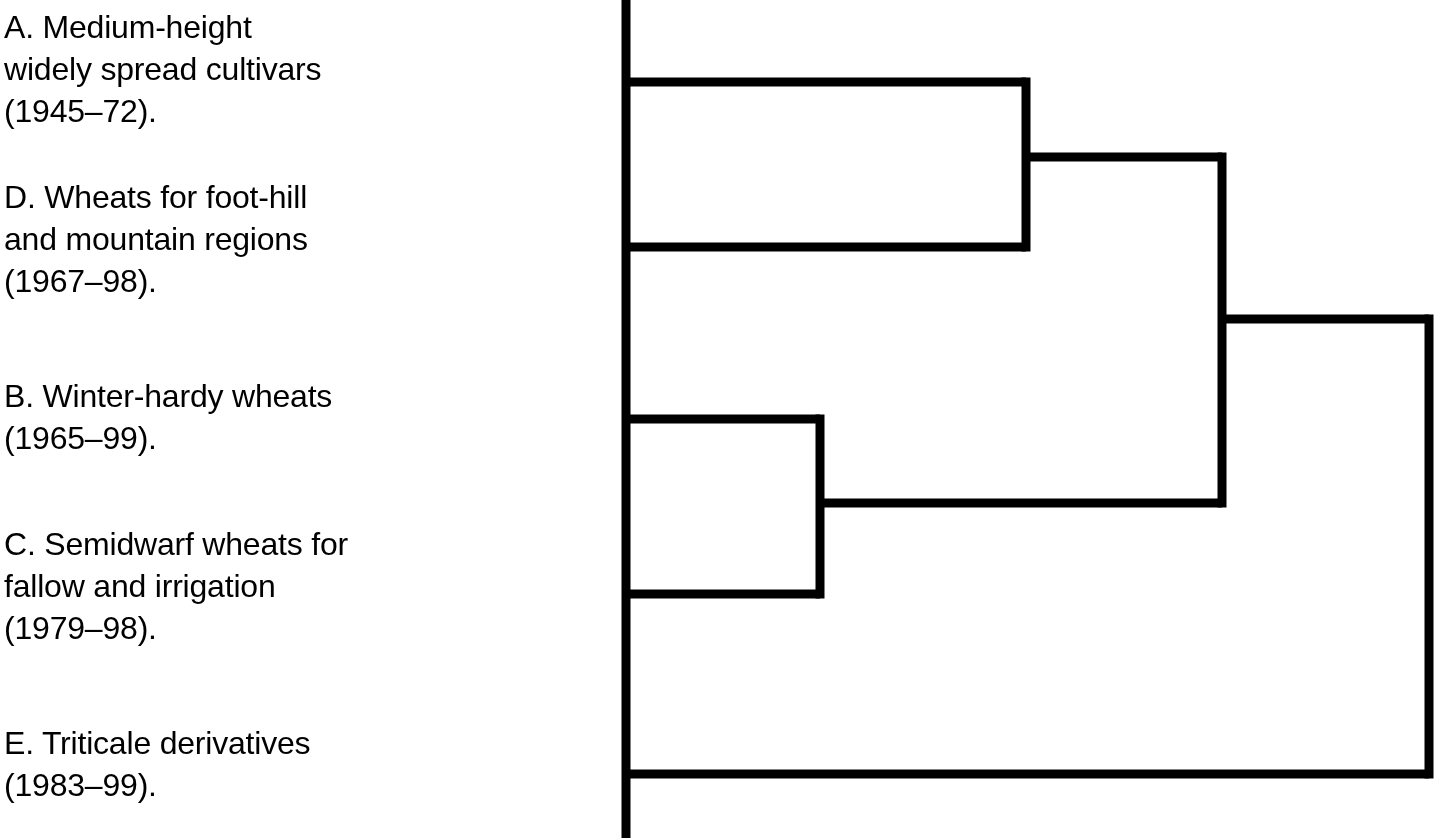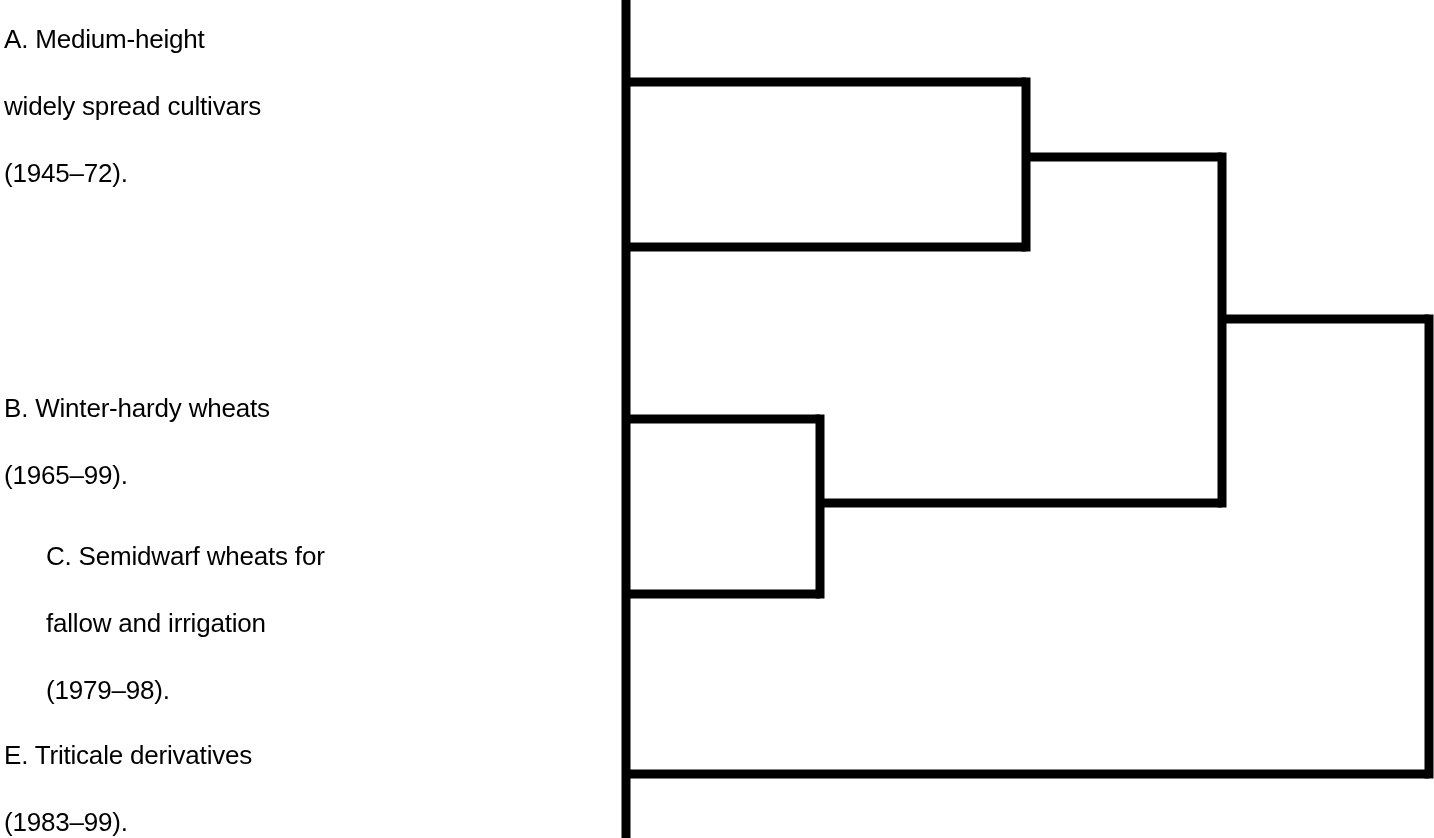--- a/index.html
+++ b/index.html
@@ -24,30 +24,30 @@
     position: absolute;
     left: 0;
     top: 0;
     width: 610px;
     height: 838px;
   }
   .cluster-label {
     position: absolute;
     left: 4px;
     width: 596px;
-    font-size: 26px;
-    line-height: 67px;
+    font-size: 32px;
+    line-height: 42px;
     letter-spacing: -0.2px;
     color: #000000;
     white-space: pre-line;
   }
   .cluster-label.lab-a { top: 6px; }
   .cluster-label.lab-d { top: 176px; }
   .cluster-label.lab-b { top: 375px; }
-  .cluster-label.lab-c { top: 523px; margin-left: 42px; }
+  .cluster-label.lab-c { top: 523px; }
   .cluster-label.lab-e { top: 722px; }
 
   
   #dendrogram {
     position: absolute;
     left: 0;
     top: 0;
     width: 1434px;
     height: 838px;
   }
@@ -69,20 +69,23 @@
 </style>
 </head>
 <body>
 
 <div id="figure">
 
   <div id="label-column">
     <div class="cluster-label lab-a">A. Medium-height
 widely spread cultivars
 (1945–72).</div>
+    <div class="cluster-label lab-d">D. Wheats for foot-hill
+and mountain regions
+(1967–98).</div>
     <div class="cluster-label lab-b">B. Winter-hardy wheats
 (1965–99).</div>
     <div class="cluster-label lab-c">C. Semidwarf wheats for
 fallow and irrigation
 (1979–98).</div>
     <div class="cluster-label lab-e">E. Triticale derivatives
 (1983–99).</div>
   </div>
 
   <div id="dendrogram">

